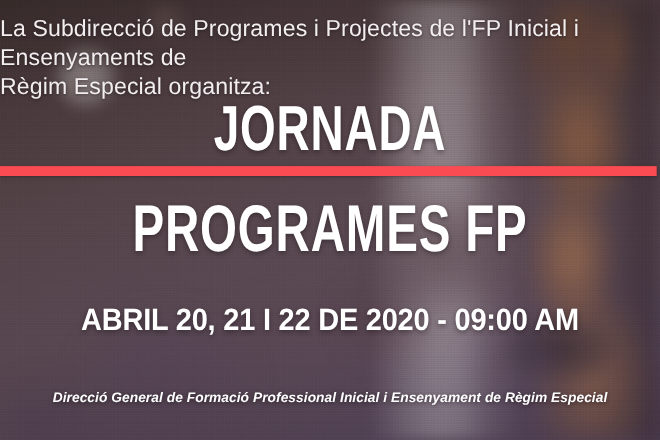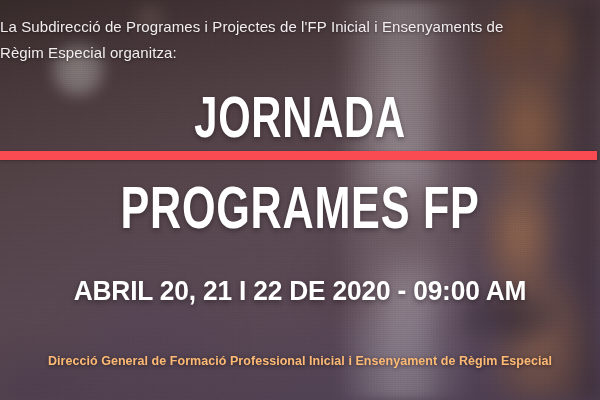--- a/index.html
+++ b/index.html
@@ -149,21 +149,21 @@
     position: absolute;
     inset: 0;
   }
 
   #intro {
     position: absolute;
     top: 14px;
     left: 0;
     width: 600px;
     color: #f2eef0;
-    font-size: 15px;
+    font-size: 21px;
     line-height: 26px;
     font-weight: 400;
     letter-spacing: 0.1px;
     white-space: pre-line;
     text-shadow: 0 1px 3px rgba(20,12,16,0.55);
   }
 
   #jornada {
     position: absolute;
     top: 88px;
@@ -223,26 +223,27 @@
     transform-origin: 300px 50%;
     text-shadow: 0 2px 5px rgba(20,12,16,0.45);
   }
 
   #footer {
     position: absolute;
     top: 353px;
     left: 0;
     width: 600px;
     text-align: center;
-    color: #fdba74;
+    color: #ffffff;
     font-size: 12.5px;
     line-height: 16px;
     font-weight: 700;
     letter-spacing: 0.05px;
     text-shadow: 0 1px 4px rgba(20,12,16,0.6);
+    font-style: italic;
   }
 </style>
 </head>
 <body>
 
 <div id="poster">
 
   <div class="bg-layer" id="bg-base"></div>
   <div class="bg-layer" id="bg-band"></div>
   <div class="bg-layer" id="bg-figure"></div>

